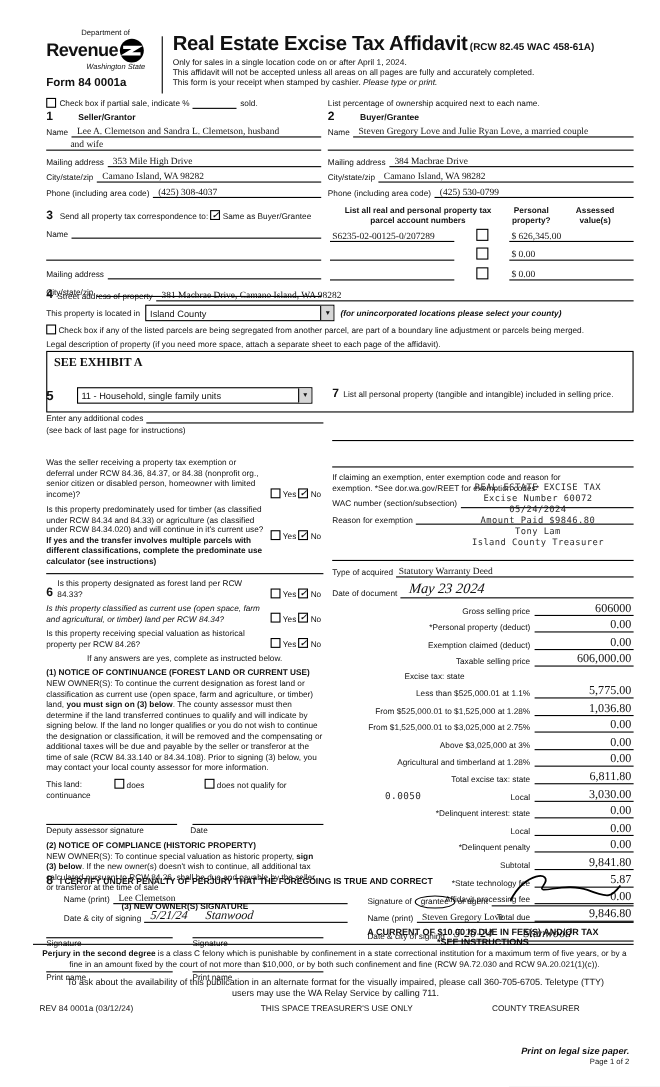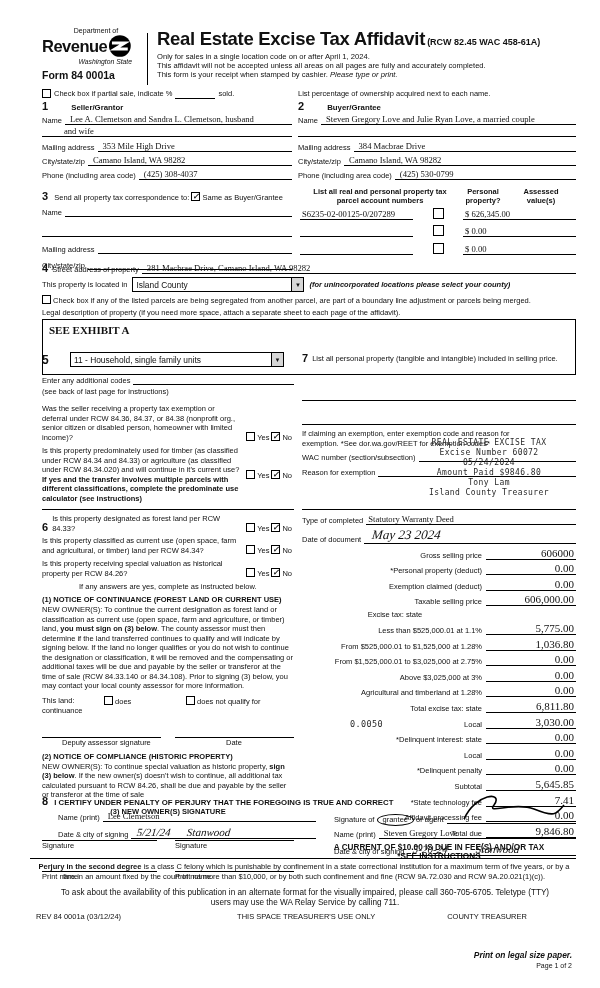--- a/index.html
+++ b/index.html
@@ -206,38 +206,38 @@
         <span class="txt">11 - Household, single family units</span>
         <span class="arr">▼</span>
       </span>
     </div>
     <div class="r" style="margin-top:7px;">
         <span class="lab">Enter any additional codes</span>
       <span class="ln"></span>
       </div>
     <div style="margin-top:2px;">(see back of last page for instructions)</div>
 
-    <div class="r" style="margin-top:8px;">
+    <div class="r" style="margin-top:20px;">
       <span class="para" style="flex:1;">Was the seller receiving a property tax exemption or deferral under RCW 84.36, 84.37, or 84.38 (nonprofit org., senior citizen or disabled person, homeowner with limited income)?</span>
       <span class="yn"><span class="cb"><i></i></span><span>Yes</span><span class="cb"><i>✓</i></span><span>No</span></span>
     </div>
     <div style="display:flex;align-items:center;margin-top:4px;">
       <span class="para" style="flex:1;"><span>Is this property predominately used for timber (as classified under RCW 84.34 and 84.33) or agriculture (as classified under RCW 84.34.020) and will continue in it's current use? </span><b>If yes and the transfer involves multiple parcels with different classifications, complete the predominate use calculator (see instructions)</b></span>
       <span class="yn"><span class="cb"><i></i></span><span>Yes</span><span class="cb"><i>✓</i></span><span>No</span></span>
     </div>
 
     <div class="hr" style="margin:6px 0 4px 0;"></div>
 
     <div class="r">
       <span class="secnum">6</span>
       <span class="para" style="flex:1;">Is this property designated as forest land per RCW 84.33?</span>
       <span class="yn"><span class="cb"><i></i></span><span>Yes</span><span class="cb"><i>✓</i></span><span>No</span></span>
     </div>
     <div class="r" style="margin-top:3px;">
-      <span class="para" style="flex:1;">Is this property classified as current use (open space, farm and agricultural, or timber) land per RCW 84.34?</span>
+      <span class="para" style="flex:1;font-style:italic;">Is this property classified as current use (open space, farm and agricultural, or timber) land per RCW 84.34?</span>
       <span class="yn"><span class="cb"><i></i></span><span>Yes</span><span class="cb"><i>✓</i></span><span>No</span></span>
     </div>
     <div class="r" style="margin-top:4px;">
       <span class="para" style="flex:1;">Is this property receiving special valuation as historical property per RCW 84.26?</span>
       <span class="yn"><span class="cb"><i></i></span><span>Yes</span><span class="cb"><i>✓</i></span><span>No</span></span>
     </div>
     <div style="margin-top:4px;padding-left:37px;">If any answers are yes, complete as instructed below.</div>
     <div class="b" style="margin-top:4px;">(1) NOTICE OF CONTINUANCE (FOREST LAND OR CURRENT USE)</div>
     <div class="para" style="margin-top:1px;">
       <span>NEW OWNER(S): To continue the current designation as forest land or classification as current use (open space, farm and agriculture, or timber) land, </span><b>you must sign on (3) below</b><span>. The county assessor must then determine if the land transferred continues  to qualify and will indicate by signing below. If the land no longer qualifies or you do not wish to continue the designation or classification, it will be removed and the compensating or additional taxes will be due and payable by the seller or transferor at the time of sale (RCW 84.33.140 or 84.34.108). Prior to signing (3) below, you may contact your local county assessor for more information.</span>
@@ -247,21 +247,21 @@
       <span style="width:82px;"><span class="cb"><i></i></span> <span>does</span></span>
       <span><span class="cb"><i></i></span> <span>does not qualify for</span></span>
     </div>
     <div>continuance</div>
     <div style="display:flex;margin-top:12px;">
       <span class="ln" style="max-width:150px;"></span>
       <span style="width:14px;"></span>
       <span class="ln"></span>
     </div>
     <div style="display:flex;">
-      <span style="width:164px;margin-left:20px;">Deputy assessor signature</span>
+      <span style="width:131px;">Deputy assessor signature</span>
       <span>Date</span>
     </div>
     <div class="b" style="margin-top:5px;">(2) NOTICE OF COMPLIANCE (HISTORIC PROPERTY)</div>
     <div class="para" style="margin-top:1px;">
       <span>NEW OWNER(S): To continue special valuation as historic property, </span><b>sign (3) below</b><span>. If the new owner(s) doesn't wish to continue, all additional tax calculated pursuant to RCW 84.26, shall be due and payable by the seller or transferor at the time of sale</span>
     </div>
     <div class="b" style="text-align:center;margin-top:7px;">(3) NEW OWNER(S) SIGNATURE</div>
     <div style="display:flex;margin-top:14px;">
       <span class="ln" style="max-width:115px;"></span>
       <span style="width:18px;"></span>
@@ -306,21 +306,21 @@
     <div class="abs stamp" style="top:86px;left:100px;width:174px;text-align:center;font-size:8px;line-height:1.25;">
       <div>REAL ESTATE EXCISE TAX</div>
       <div>Excise Number 60072</div>
       <div>05/24/2024</div>
       <div>Amount Paid $9846.80</div>
       <div>Tony Lam</div>
       <div>Island County Treasurer</div>
     </div>
 
     <div class="r" style="margin-top:4px;">
-        <span class="lab">Type of completed</span>
+        <span class="lab">Type of acquired</span>
       <span class="ln"><span class="v" style="padding-left:2px;">Statutory Warranty Deed</span></span>
       </div>
     <div class="r" style="margin-top:2px;">
         <span class="lab">Date of document</span>
       <span class="ln"><span class="hand" style="font-size:13px;padding-left:8px;">May 23 2024</span></span>
       </div>
 
     <div class="tr">
         <span class="tl">Gross selling price</span>
         <span class="tv">606000</span>
@@ -374,25 +374,25 @@
     <div class="tr">
         <span class="tl">Local</span>
         <span class="tv">0.00</span>
       </div>
     <div class="tr">
         <span class="tl">*Delinquent penalty</span>
         <span class="tv">0.00</span>
       </div>
     <div class="tr">
         <span class="tl">Subtotal</span>
-        <span class="tv">5,645.85</span>
+        <span class="tv">9,841.80</span>
       </div>
     <div class="tr">
         <span class="tl">*State technology fee</span>
-        <span class="tv">7.41</span>
+        <span class="tv">5.87</span>
       </div>
     <div class="tr">
         <span class="tl">Affidavit processing fee</span>
         <span class="tv">0.00</span>
       </div>
     <div class="tr">
         <span class="tl">Total due</span>
         <span class="tv">9,846.80</span>
       </div>
     <div class="b" style="text-align:center;margin-top:5px;font-size:8.2px;">A CURRENT OF $10.00 IS DUE IN FEE(S) AND/OR TAX</div>

